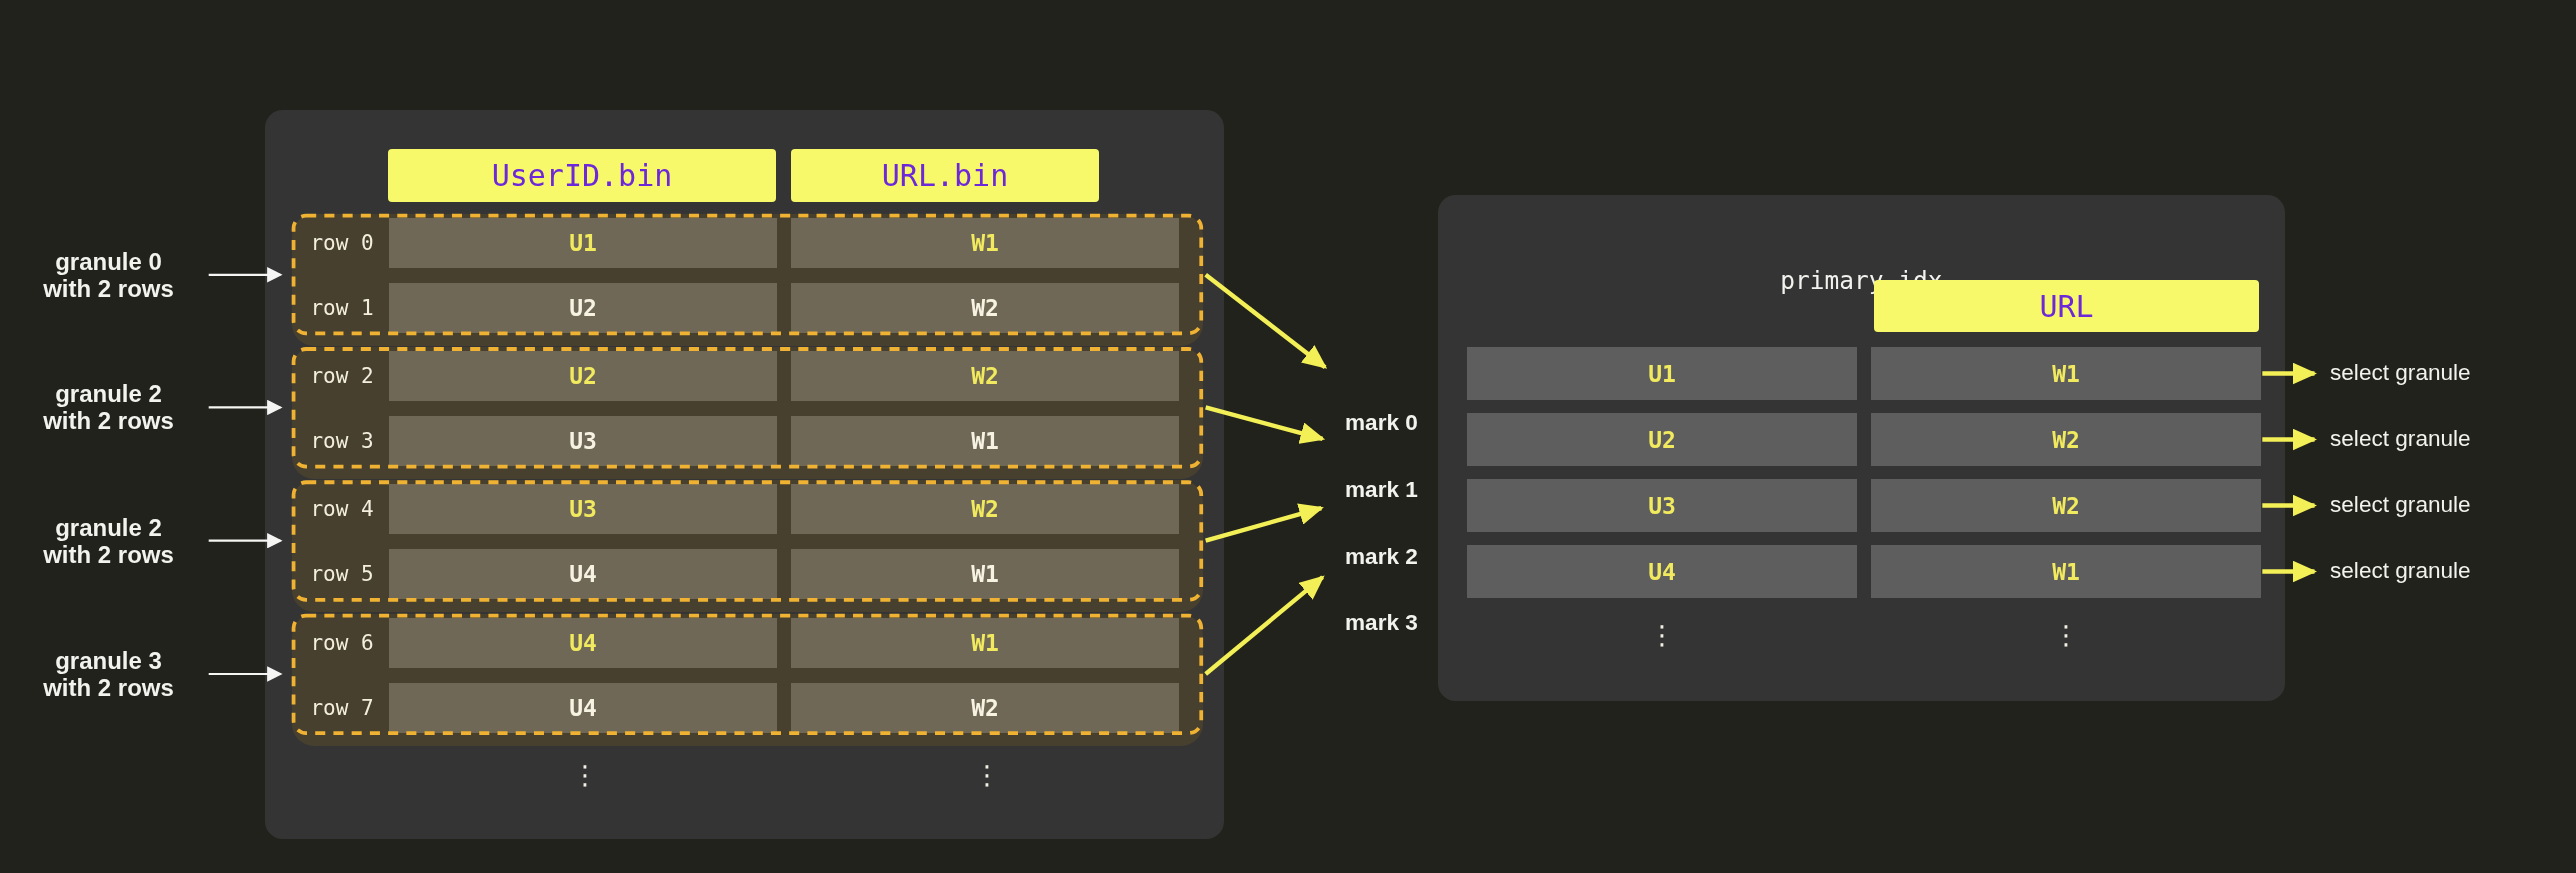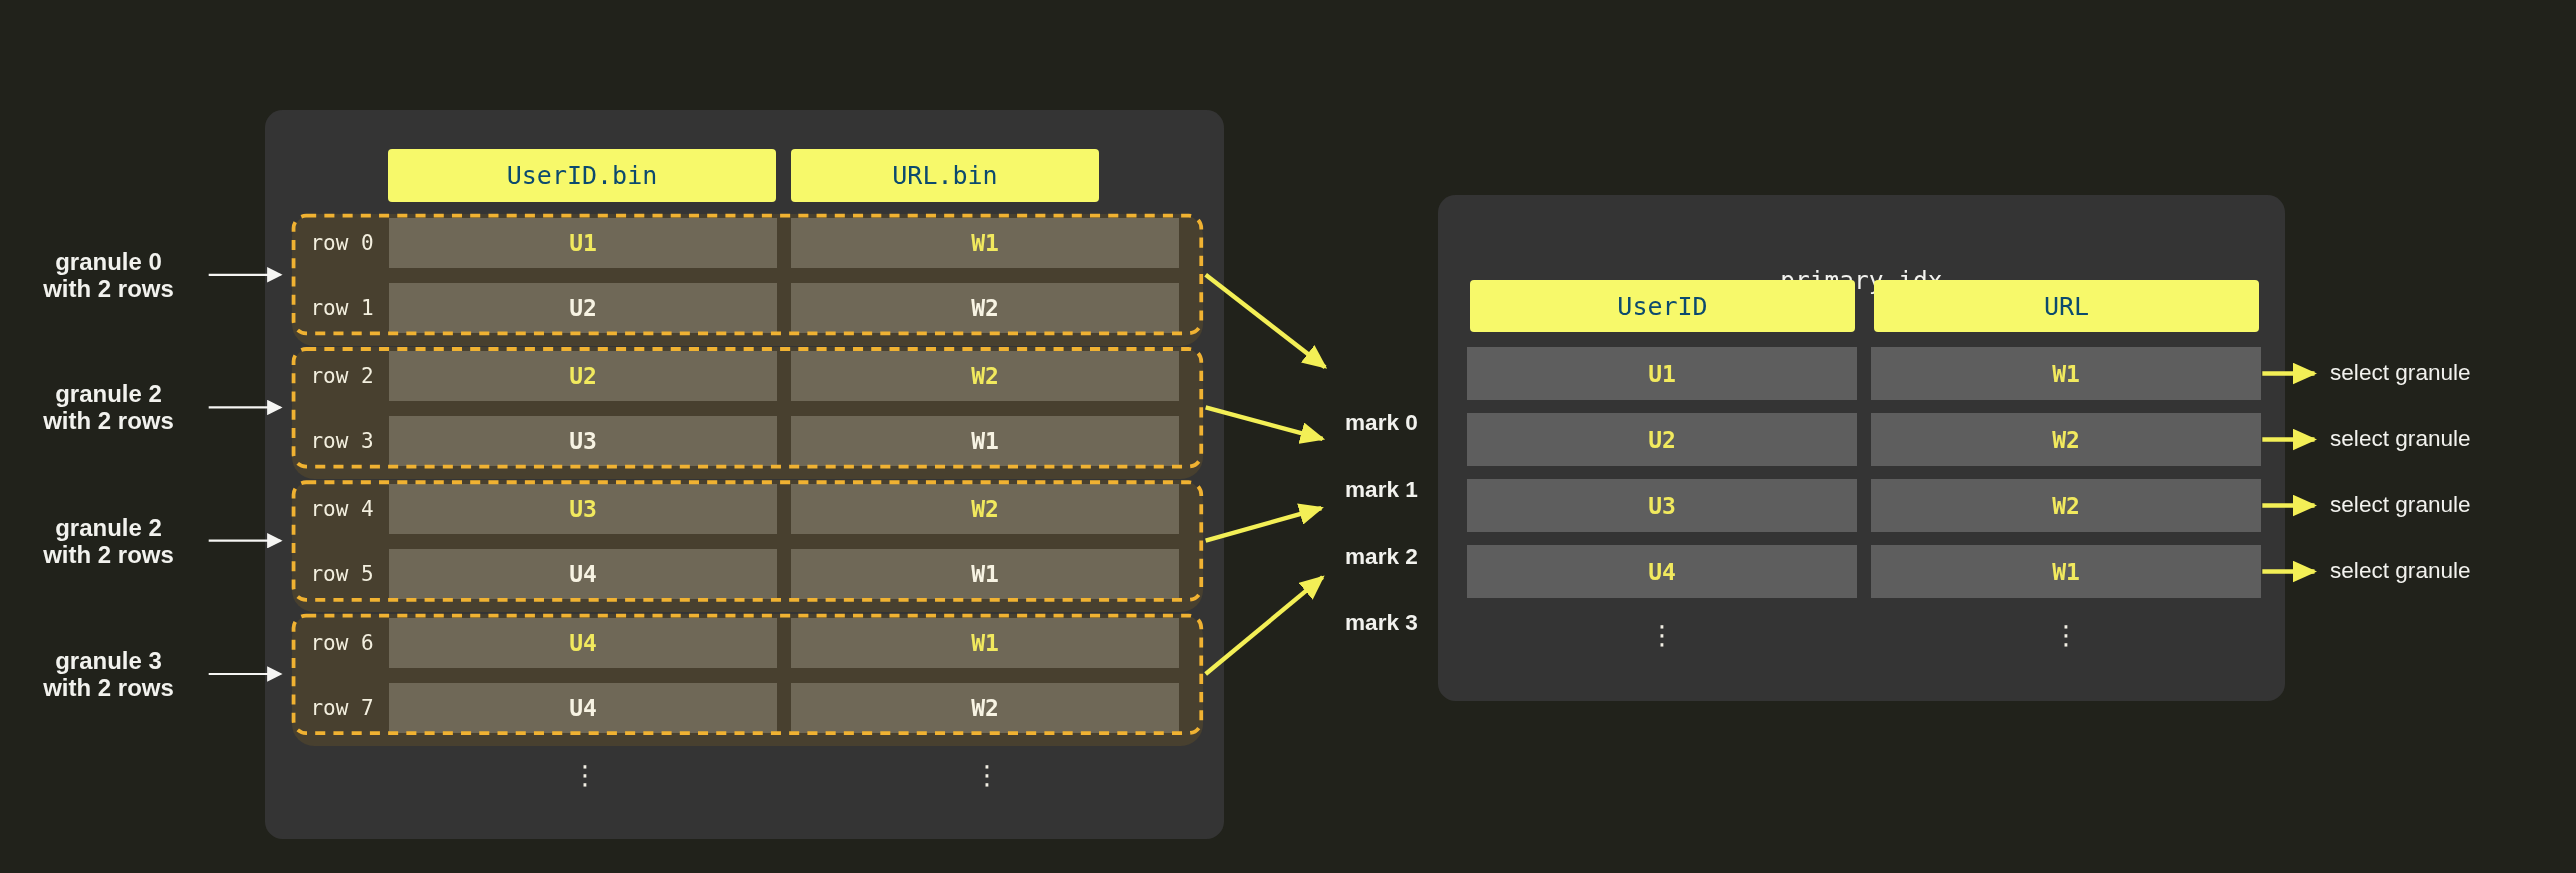--- a/index.html
+++ b/index.html
@@ -3,22 +3,22 @@
 <meta charset="utf-8">
 <style>
   html,body{margin:0;padding:0;background:#21221b;}
   .stage{position:relative;width:2576px;height:874px;background:#21221b;overflow:hidden;
          font-family:"Liberation Sans",sans-serif;}
   .title{position:absolute;left:44px;top:25px;font-size:24px;font-weight:700;color:#f0f0ec;
          white-space:pre;letter-spacing:0.1px;}
   .panel{position:absolute;background:#343434;border-radius:17.6px;}
   .left-panel{left:265px;top:110px;width:959px;height:729px;}
   .right-panel{left:1438px;top:195px;width:847px;height:506px;}
-  .colhead{position:absolute;height:53px;background:#f7f96a;border-radius:4px;color:#0c4a6e;
-           font-family:"DejaVu Sans Mono",monospace;font-size:25px;
+  .colhead{position:absolute;height:53px;background:#f7f96a;border-radius:4px;color:#6d28d9;
+           font-family:"DejaVu Sans Mono",monospace;font-size:30px;
            display:flex;align-items:center;justify-content:center;}
   .granule{position:absolute;left:292px;width:911px;height:132px;background:#48402f;border-radius:22px;}
   .rlabel{position:absolute;left:7.5px;width:85px;height:50px;display:flex;align-items:center;
           justify-content:center;color:#f3efdf;font-family:"DejaVu Sans Mono",monospace;font-size:21px;}
   .cell{position:absolute;width:388px;height:50px;background:#6f6857;display:flex;align-items:center;
         justify-content:center;font-family:"DejaVu Sans Mono",monospace;font-size:23px;font-weight:700;
         color:#f7f3e3;}
   .cell.user{left:97px;} .cell.url{left:499px;}
   .r0{top:4.4px;} .r1{top:69px;}
   .rl0{top:4.4px;} .rl1{top:69px;}
@@ -108,21 +108,20 @@
   <div class="ellipsis" style="left:968px;top:762px">⋮</div>
 
   <div class="mark" style="top:362px">mark 0</div>
   <div class="mark" style="top:429px">mark 1</div>
   <div class="mark" style="top:496px">mark 2</div>
   <div class="mark" style="top:562px">mark 3</div>
 
   <div class="panel right-panel"></div>
   <div class="ptitle">primary-idx</div>
 
-  <div class="colhead rhead1">UserID</div>
   <div class="colhead rhead2">URL</div>
 
   <div class="rcell rc1 rr0">U1</div>
   <div class="rcell rc2 rr0">W1</div>
   <div class="rcell rc1 rr1">U2</div>
   <div class="rcell rc2 rr1">W2</div>
   <div class="rcell rc1 rr2">U3</div>
   <div class="rcell rc2 rr2">W2</div>
   <div class="rcell rc1 rr3">U4</div>
   <div class="rcell rc2 rr3">W1</div>

